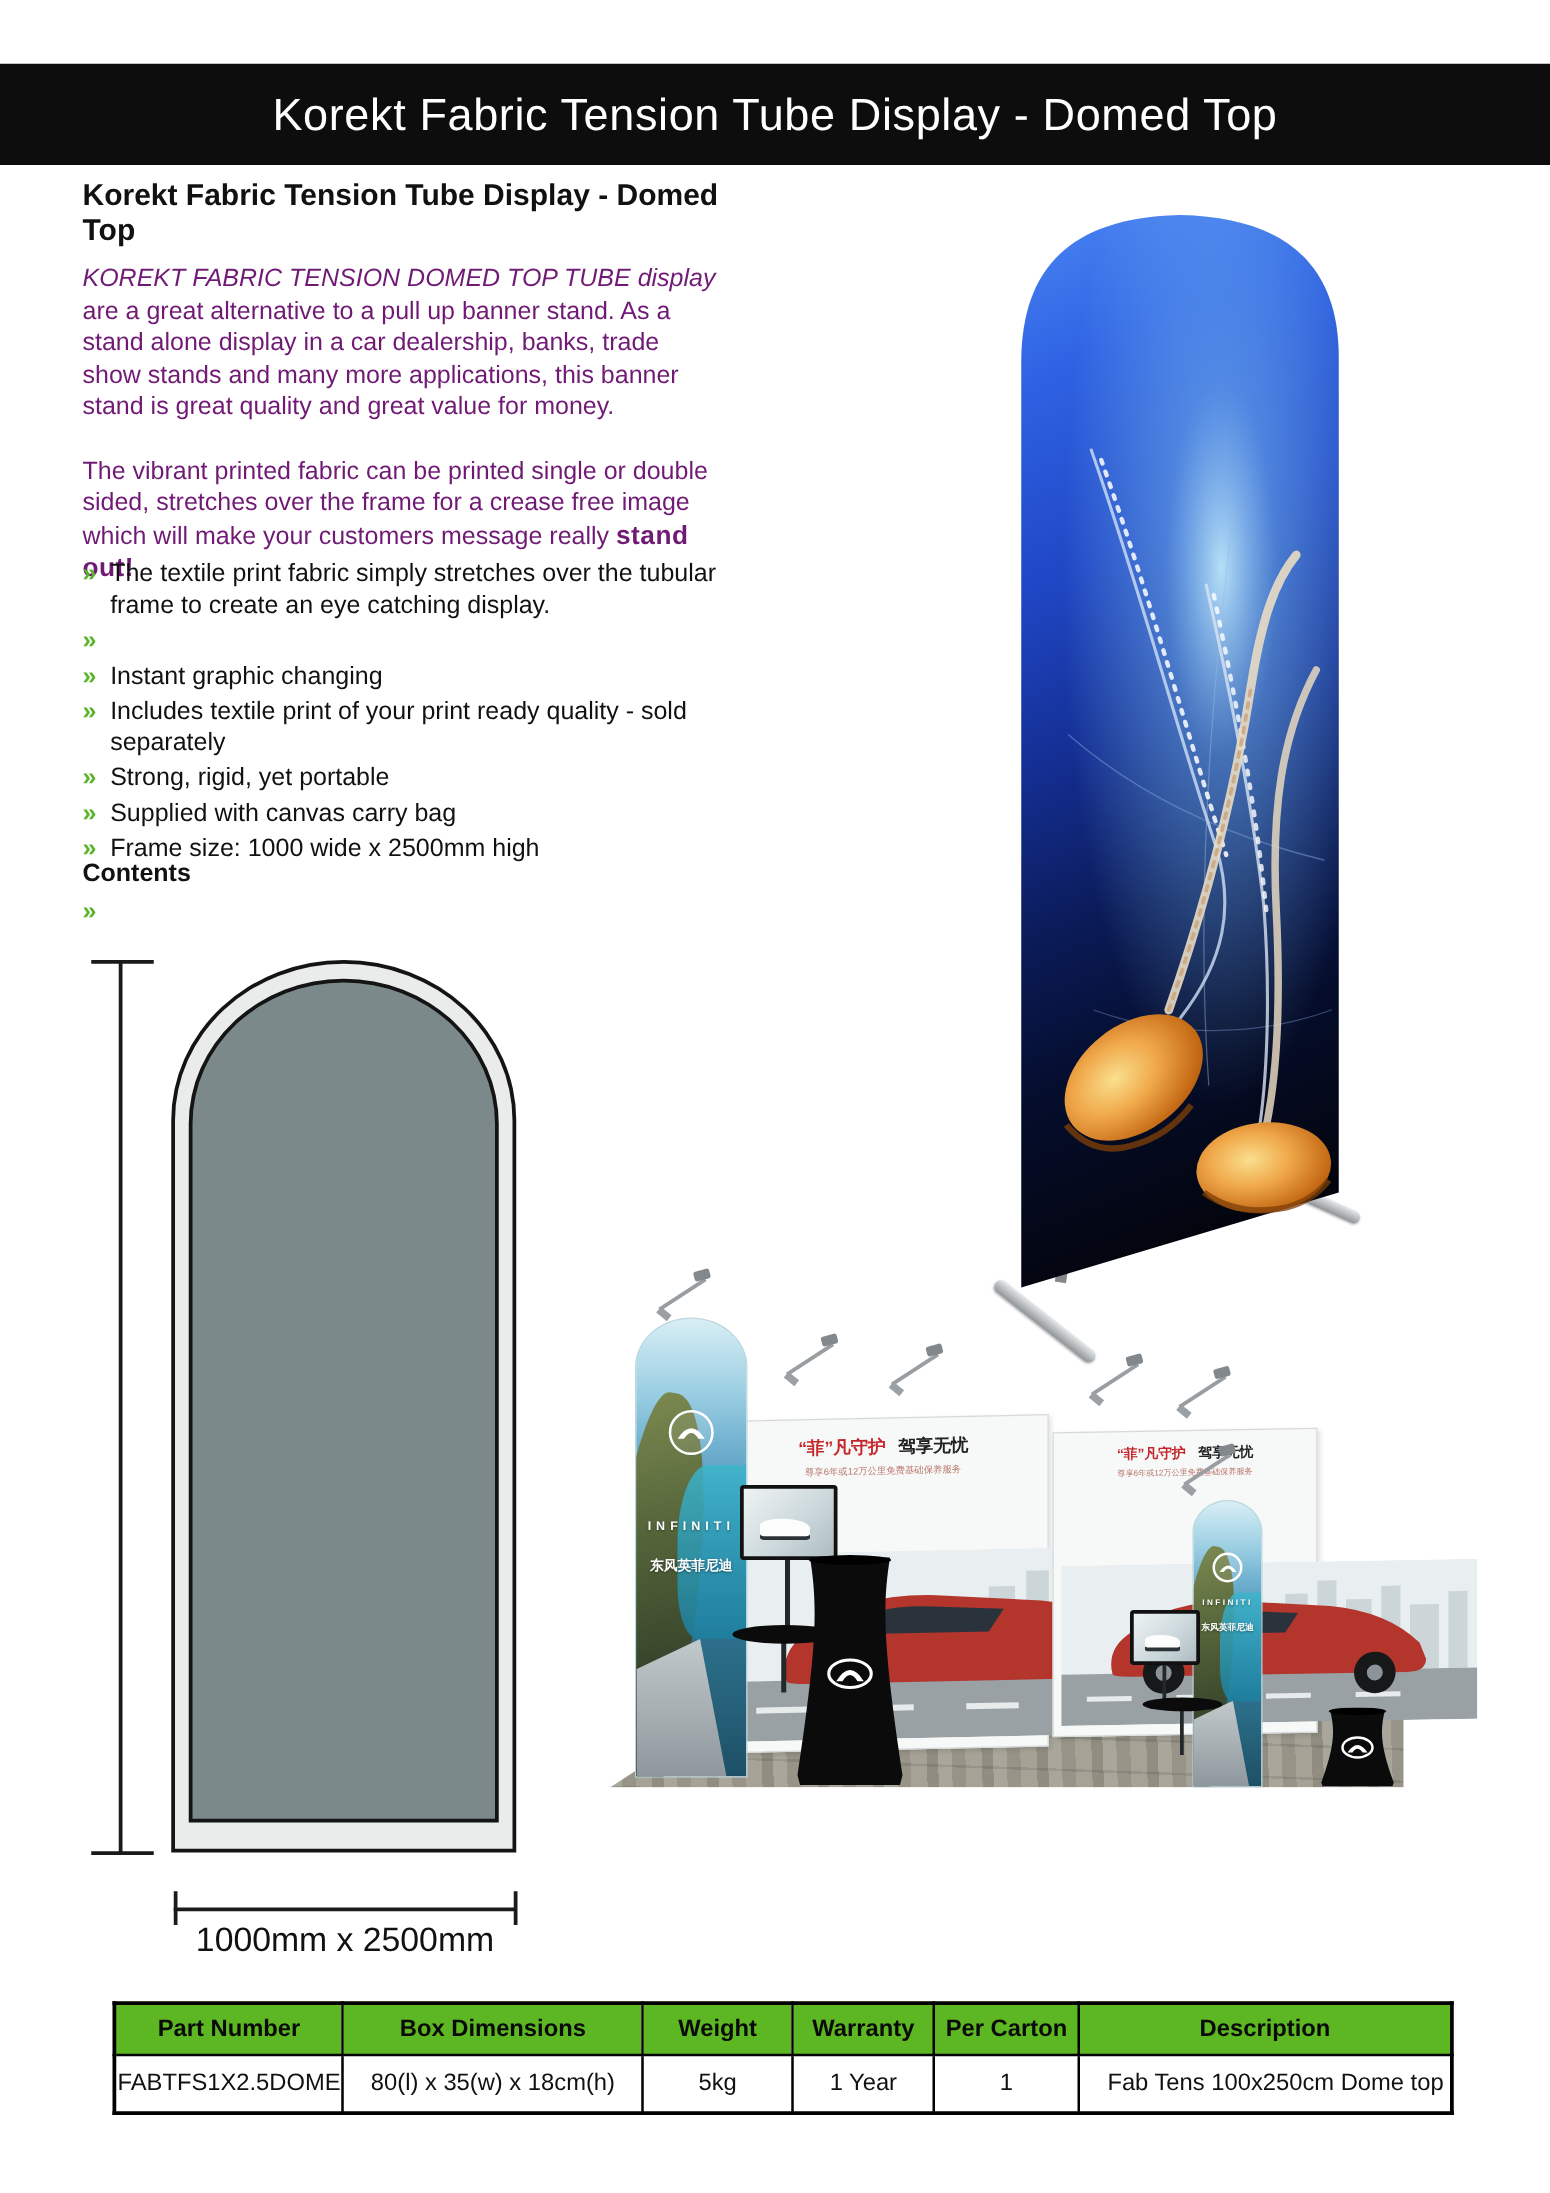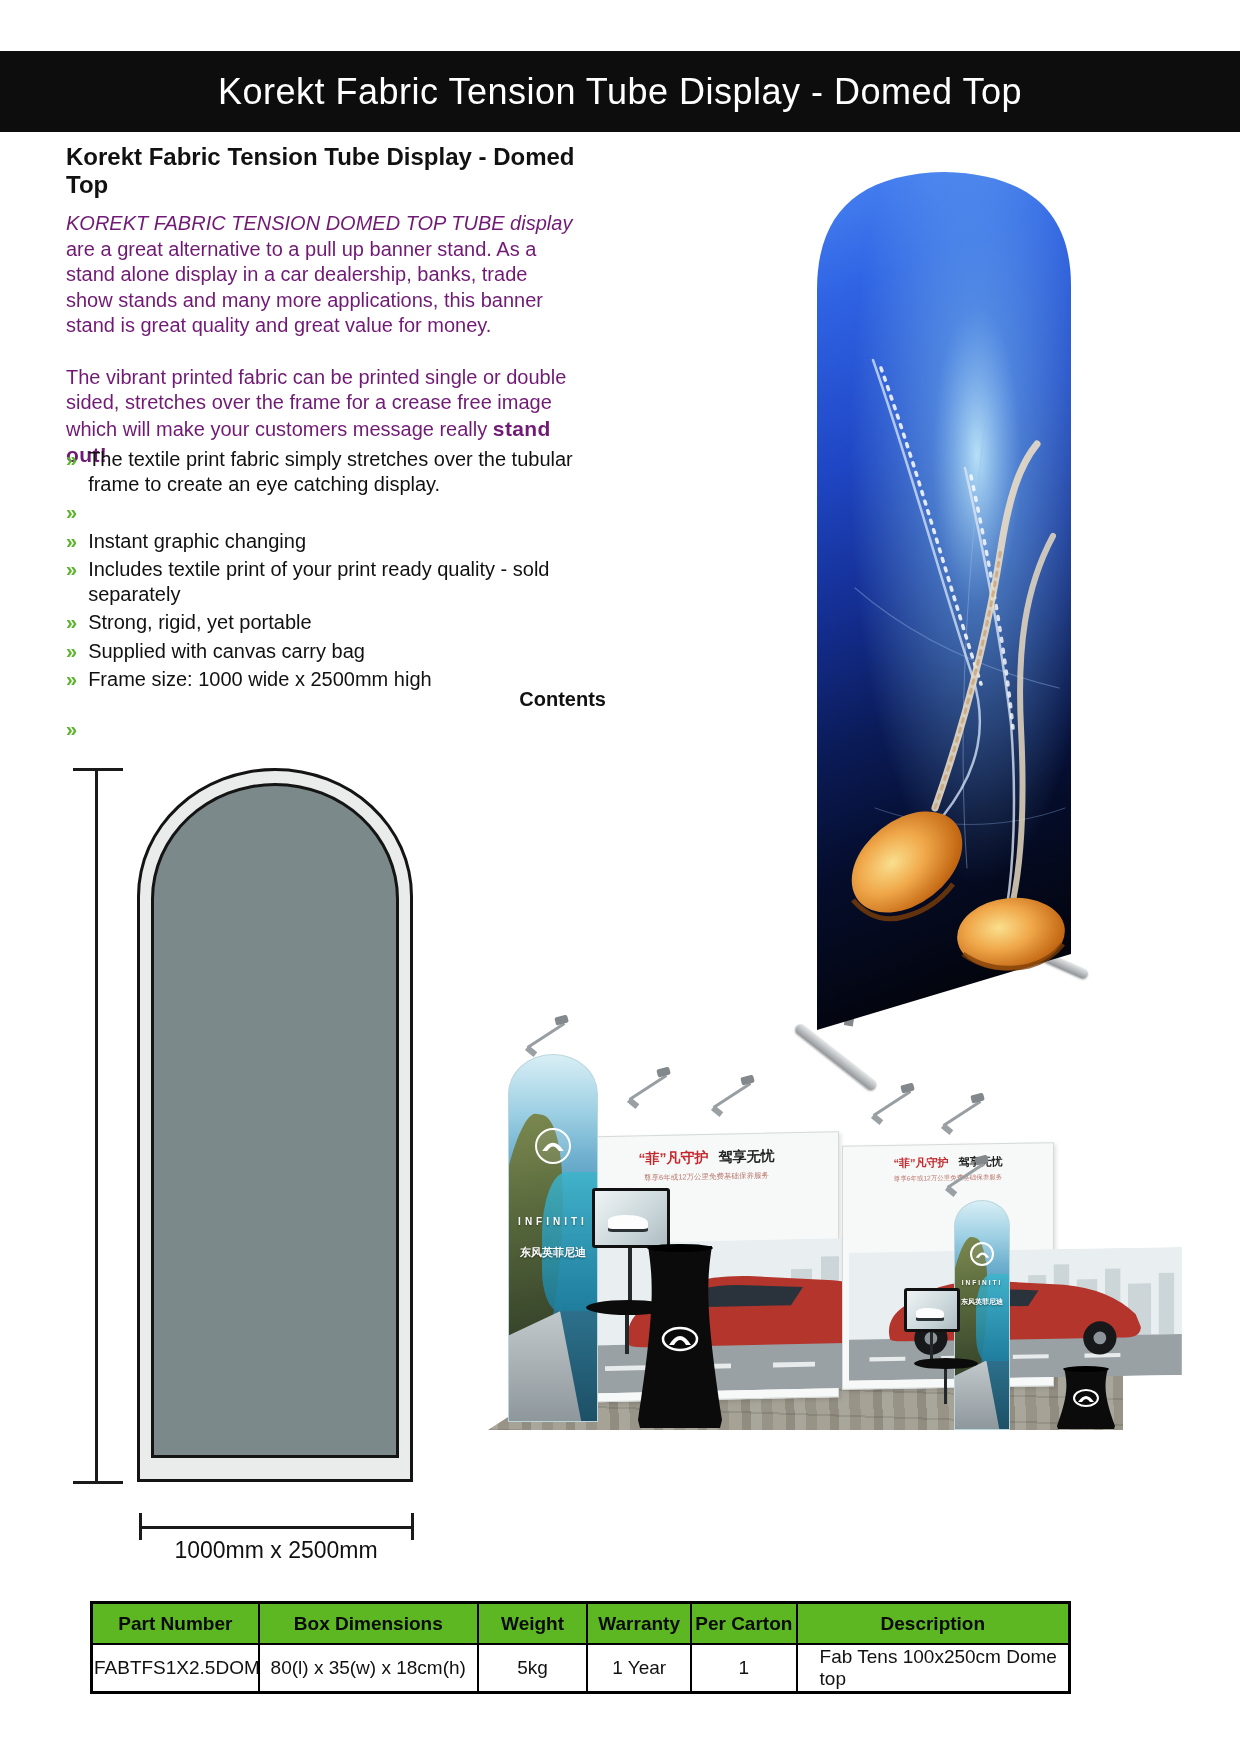--- a/index.html
+++ b/index.html
@@ -24,21 +24,21 @@
   .blist li{display:flex;gap:11px;font-size:20px;line-height:24.5px;color:#111;margin:0 0 4px 0;}
   .chev{color:#5bb52a;flex:0 0 auto;font-weight:bold;}
 
   
   .dl{position:absolute;background:#1a1a1a;}
   .dome-outer{position:absolute;left:137px;top:768px;width:276px;height:714px;background:#e9eceb;
               border:3px solid #141414;border-radius:140px 140px 0 0 / 130px 130px 0 0;box-sizing:border-box;}
   .dome-inner{position:absolute;left:151px;top:783px;width:248px;height:675px;background:#7b898a;
               border:3px solid #141414;border-radius:124px 124px 0 0 / 116px 116px 0 0;box-sizing:border-box;}
   .dimlabel{position:absolute;left:120px;top:1537px;width:312px;text-align:center;
-            font-size:23px;color:#111;}
+            font-size:27px;color:#111;}
 
   
   .jelly-wrap{position:absolute;left:815px;top:168px;width:258px;height:866px;z-index:2;}
   .jelly-wrap svg{display:block;width:100%;height:100%;}
   .foot{position:absolute;background:linear-gradient(#e6e8e9,#8f9497);border-radius:6px;
         box-shadow:0 1px 2px rgba(0,0,0,.35);}
   .foot.lf{left:800px;top:1022px;width:100px;height:11px;transform:rotate(38deg);transform-origin:left top;}
   .foot.rf{left:1002px;top:932px;width:96px;height:10px;transform:rotate(24deg);transform-origin:left top;}
   .stub{position:absolute;background:#84888b;}
   .stub.ls{left:846px;top:998px;width:9px;height:28px;transform:rotate(9deg);}
@@ -90,21 +90,21 @@
   .tv .scr{width:100%;height:100%;background:linear-gradient(135deg,#eef3f4 0%,#cdd9dd 55%,#aebcc1 100%);
            position:relative;overflow:hidden;}
   .tv .scr::after{content:"";position:absolute;left:18%;top:45%;width:55%;height:26%;background:#fdfdfd;
                   border-radius:40% 55% 12% 12%;box-shadow:0 3px 0 #2c3336;}
   .pole{position:absolute;background:#23282a;z-index:4;}
   .shelf{position:absolute;background:#0b0b0b;border-radius:50%;z-index:5;}
   .podium{position:absolute;z-index:6;}
   .podium svg{display:block;width:100%;height:100%;}
 
   
-  .spec{position:absolute;left:90px;top:1601px;width:981px;border-collapse:collapse;table-layout:fixed;
+  .spec{position:absolute;left:90px;top:1601px;width:1073px;border-collapse:collapse;table-layout:fixed;
         border:3px solid #000;}
   .spec th,.spec td{border:2.5px solid #000;text-align:center;overflow:hidden;}
   .spec th{background:#5cb722;font-size:19px;font-weight:bold;height:37px;color:#0a0a0a;}
   .spec td{font-size:19px;height:42px;background:#fff;color:#111;}
   .spec td.desc{text-align:left;padding-left:22px;}
 </style>
 </head>
 <body>
 
 <div class="page">
@@ -144,21 +144,21 @@
           <span class="chev">»</span>
           <span>Supplied with canvas carry bag</span>
         </li>
       <li>
           <span class="chev">»</span>
           <span>Frame size: 1000 wide x 2500mm high</span>
         </li>
     </ul>
   </div>
 
-  <div class="sect" style="top:688px;text-align:right;">
+  <div class="sect" style="top:688px;">
     <h3>Contents</h3>
     <ul class="blist">
       <li>
           <span class="chev">»</span>
         </li>
     </ul>
   </div>
 
   <div>
     <div class="dl" style="left:95px;top:770px;width:3px;height:713px;"></div>

